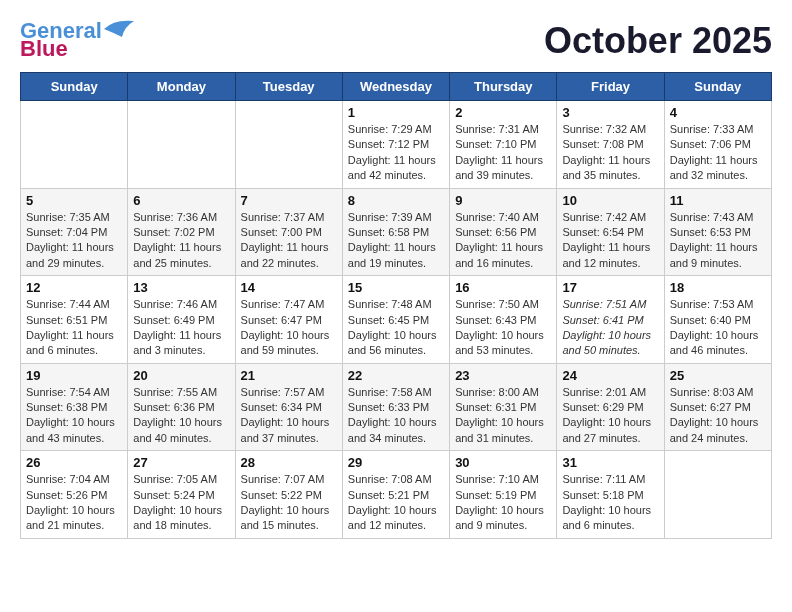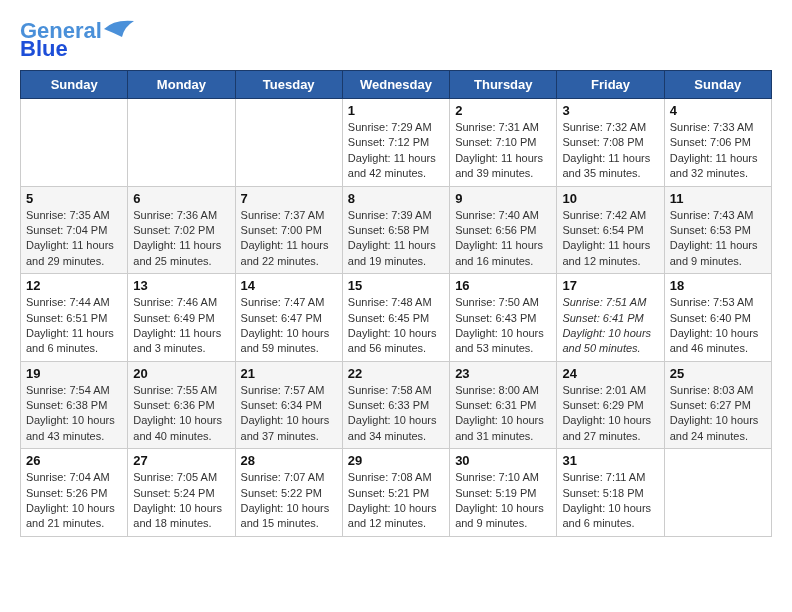--- a/index.html
+++ b/index.html
@@ -91,24 +91,25 @@
   <div class="logo">
     <div style="display:flex;align-items:center;">
       <span class="logo-text">
         <span>General</span>
       </span>
       <svg width="30" height="20" viewBox="0 0 30 20" style="margin-left:2px;margin-top:-4px;">
         <path d="M0,10 Q10,0 30,2 Q20,8 18,18 Q10,14 0,10Z" fill="#4a90d9"></path>
       </svg>
     </div>
     <span class="logo-text" style="margin-top:-4px;">
-      <span style="color:#1d4ed8;font-size:22px;font-weight:bold;">Blue</span>
+      <span style="color:#be185d;font-size:22px;font-weight:bold;">Blue</span>
     </span>
   </div>
   <div class="title-block">
+    <div class="month-title">October 2025</div>
   </div>
 </div>
 
 <table>
   <thead>
     <tr id="weekday-header">
     <th>Sunday</th>
         <th>Monday</th>
         <th>Tuesday</th>
         <th>Wednesday</th>

